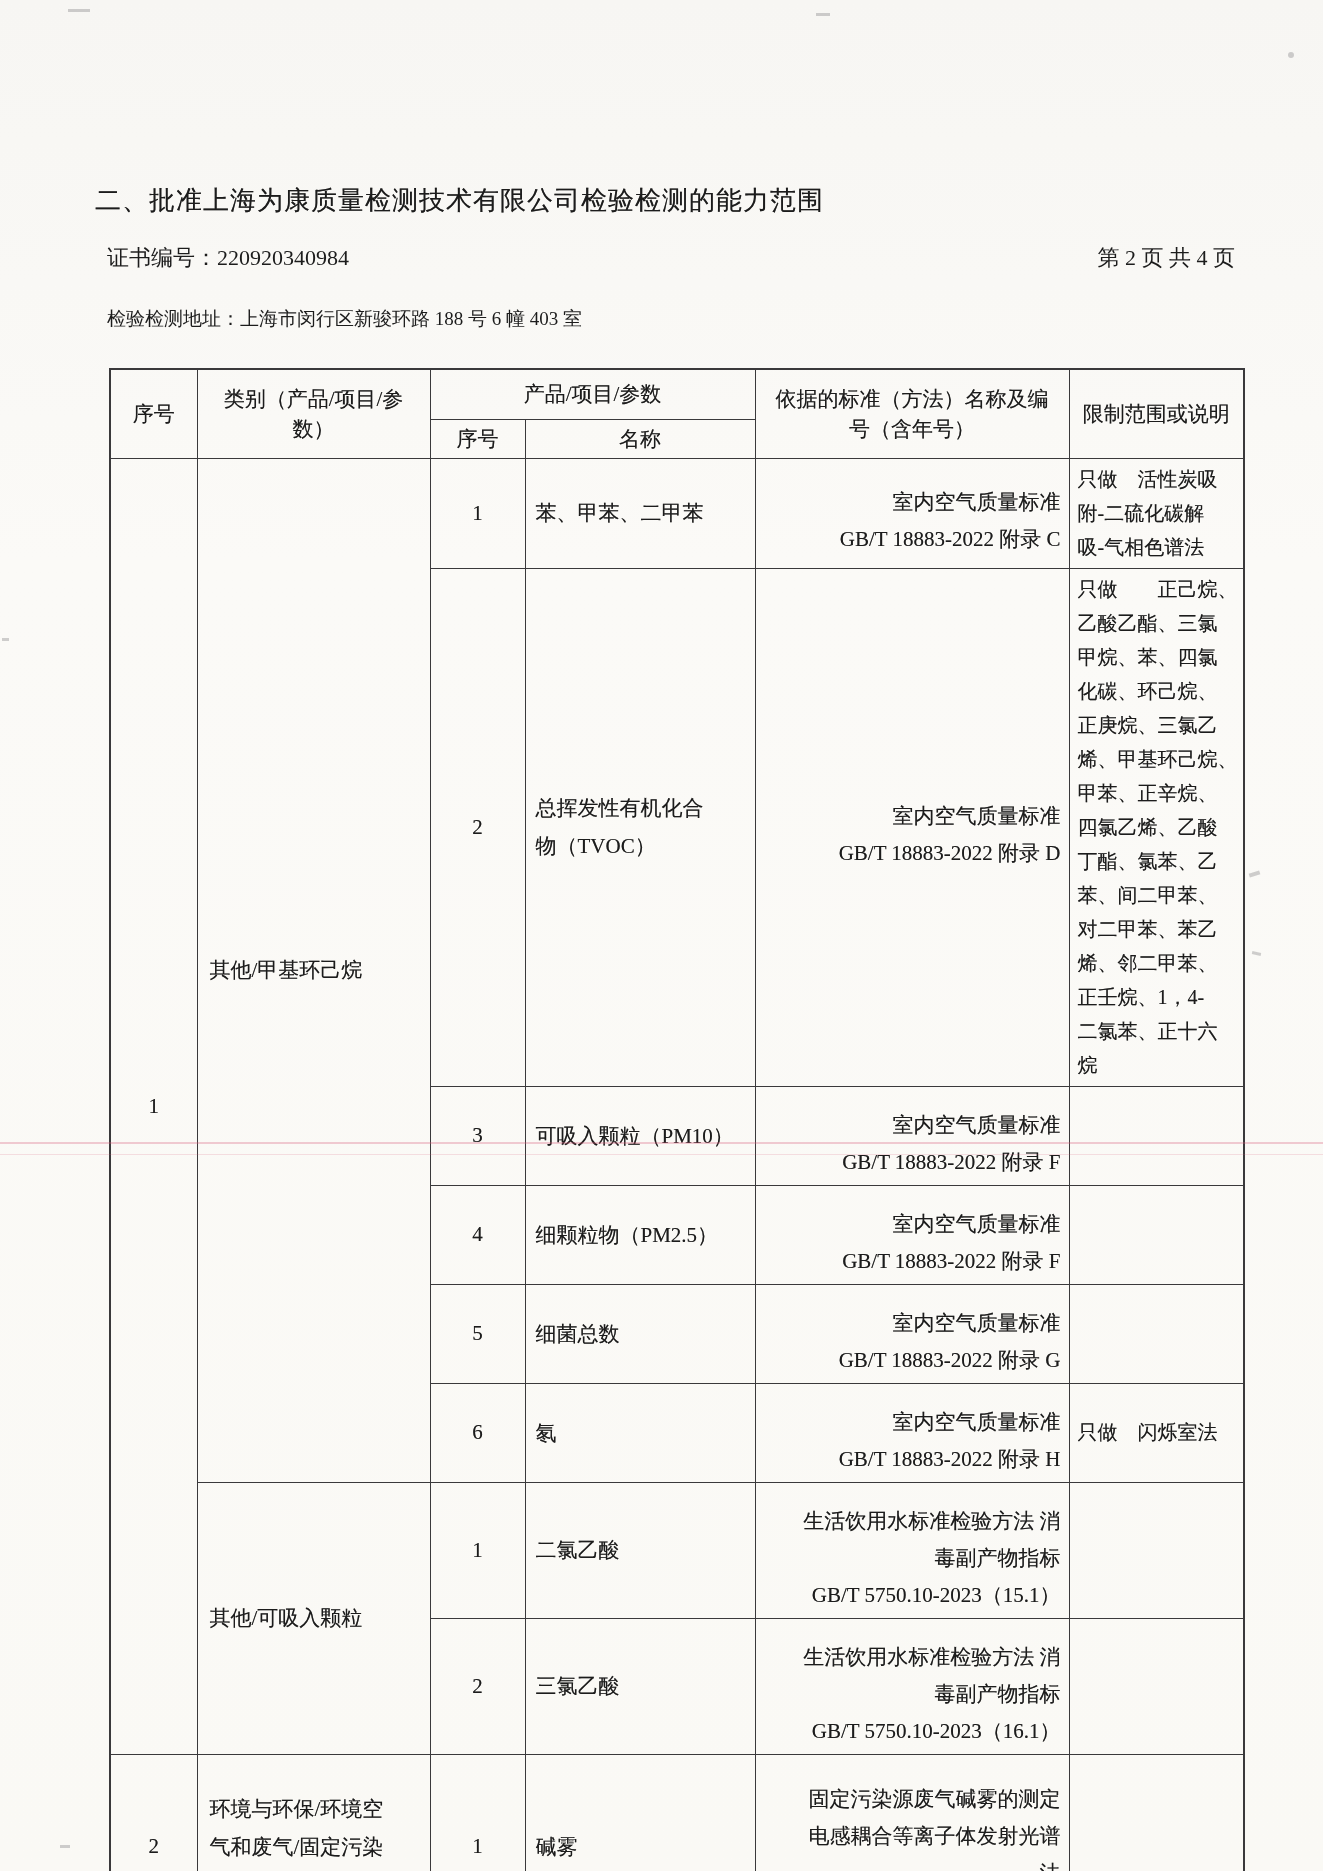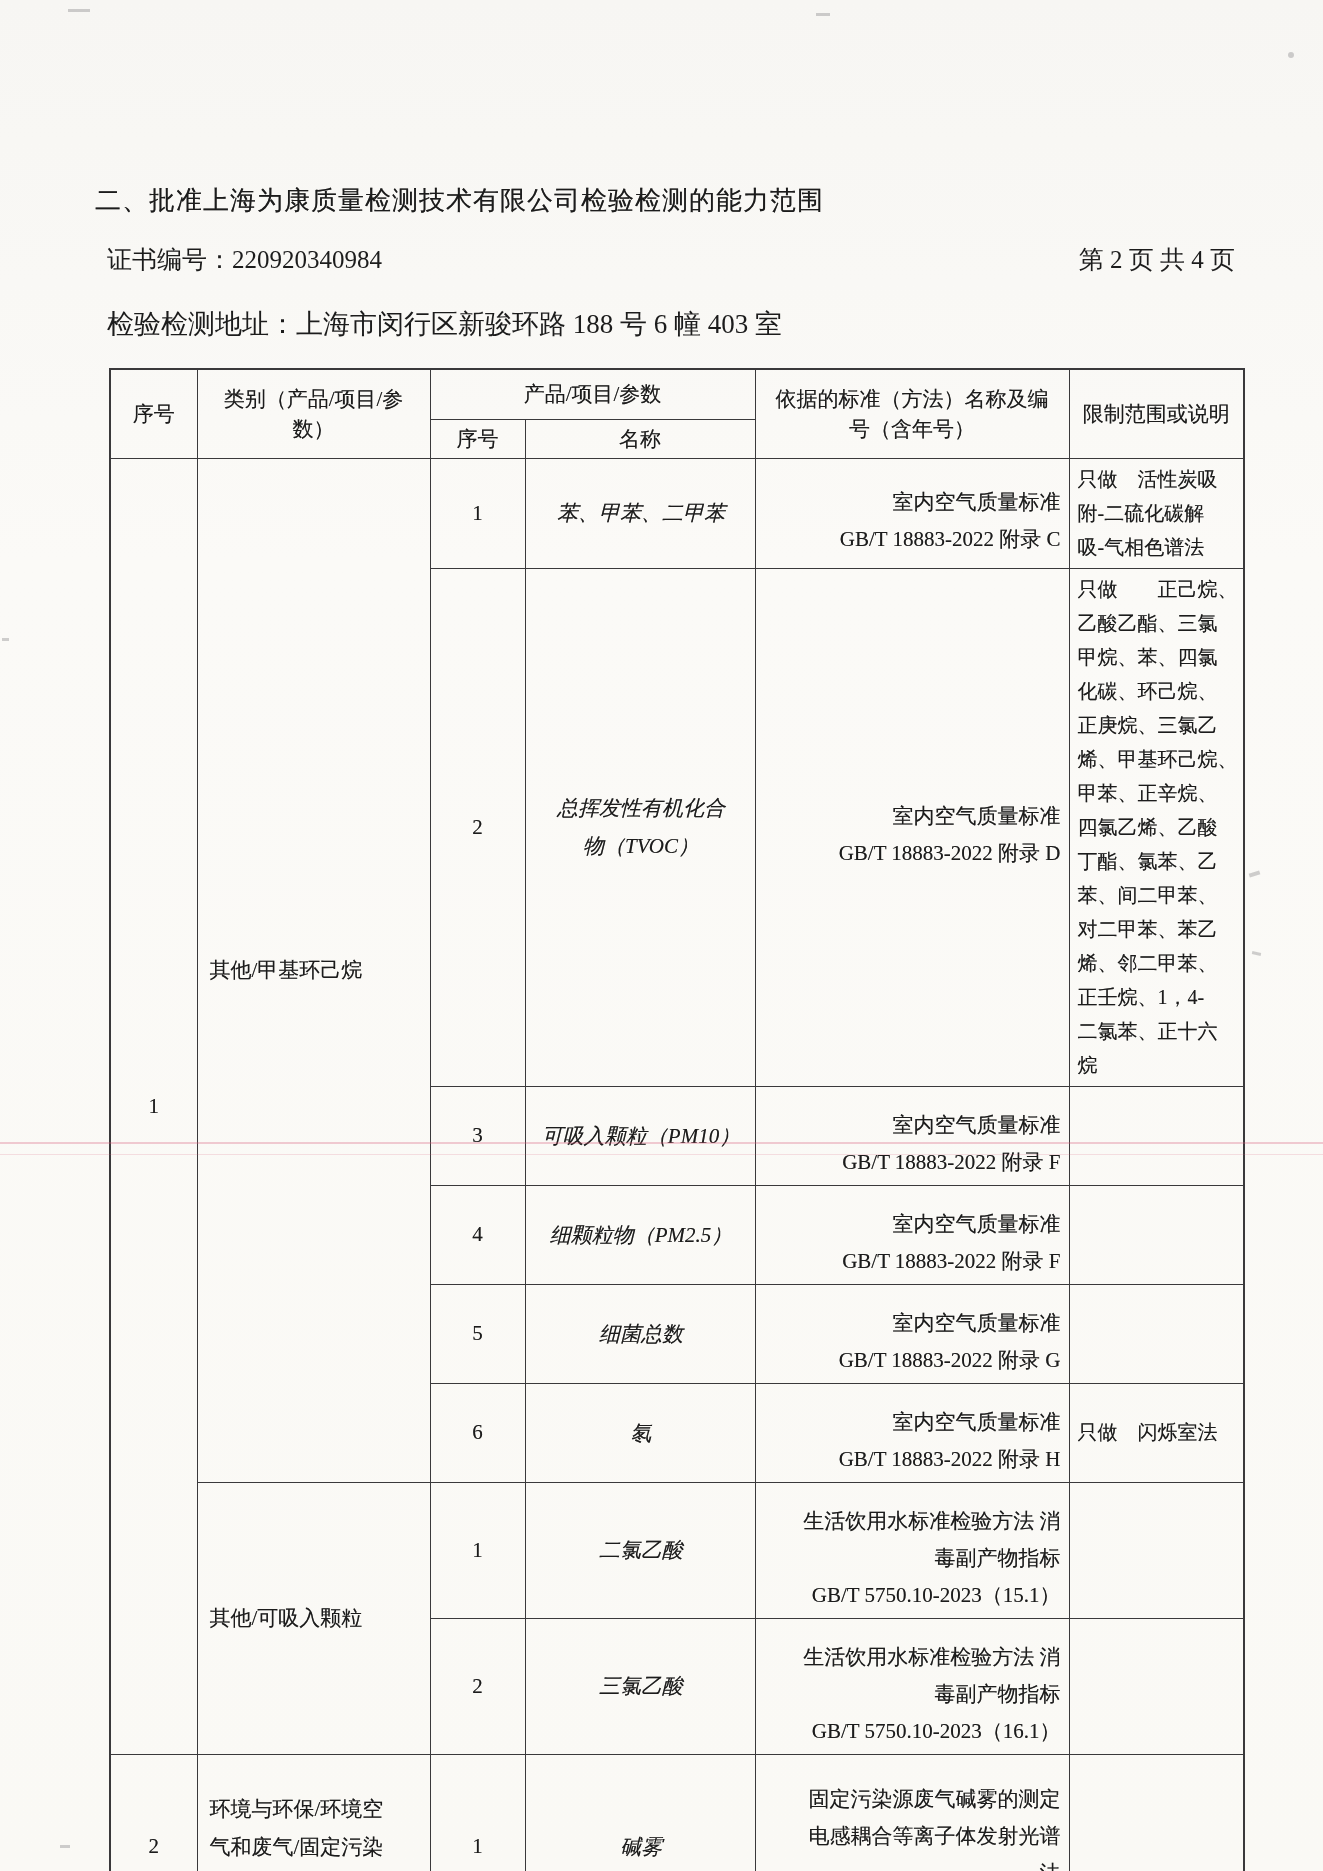--- a/index.html
+++ b/index.html
@@ -12,46 +12,46 @@
     overflow: hidden;
   }
   .doc-title {
     position: absolute; top: 183px; left: 95px; width: 1148px;
     text-align: left; font-size: 26px; letter-spacing: 1px;
     text-shadow: 0 0 0.5px rgba(0,0,0,.55);
   }
   .meta-row {
     position: absolute; top: 243px; left: 107px; width: 1128px;
     display: flex; justify-content: space-between; align-items: baseline;
-    font-size: 25px;
+    font-size: 22px;
   }
   .address {
     position: absolute; top: 306px; left: 107px;
-    font-size: 27px;
+    font-size: 19px;
   }
   table.cap {
     position: absolute; top: 368px; left: 109px;
     width: 1134px; border-collapse: collapse; table-layout: fixed;
     font-size: 21px;
   }
   table.cap, table.cap th, table.cap td {
     border: 1px solid #3a393b;
   }
   table.cap { border-width: 2px; }
   th, td {
     vertical-align: middle; white-space: pre-line;
     font-weight: normal; overflow: hidden;
     text-shadow: 0 0 0.4px rgba(0,0,0,.45);
   }
   th { text-align: center; line-height: 30px; padding: 2px 4px; }
   .hdr-top { height: 50px; }
   .hdr-bot { height: 39px; }
   .c-no, .c-sub { text-align: center; padding: 2px 4px; }
   .c-cat { text-align: left; padding: 4px 10px 4px 12px; line-height: 38px; }
-  .c-name { text-align: center; padding: 4px 8px 4px 10px; line-height: 38px; font-style: italic; }
+  .c-name { text-align: left; padding: 4px 8px 4px 10px; line-height: 38px; }
   .c-std { text-align: right; padding: 20px 8px 4px 10px; line-height: 37px; }
   .c-lim { text-align: left; padding: 3px 5px 4px 8px; line-height: 34px; font-size: 20px; }
   tr.rh1 { height: 103px; }
   tr.rh2 { height: 517px; }
   tr.rh3 { height: 72px; }
   tr.rh4 { height: 110px; }
   tr.rh5 { height: 186px; }
   
   .artifact { position: absolute; pointer-events: none; }
   .pink1 { top: 1142px; left: 0; width: 1323px; height: 2px; background: rgba(214,90,120,.30); }

